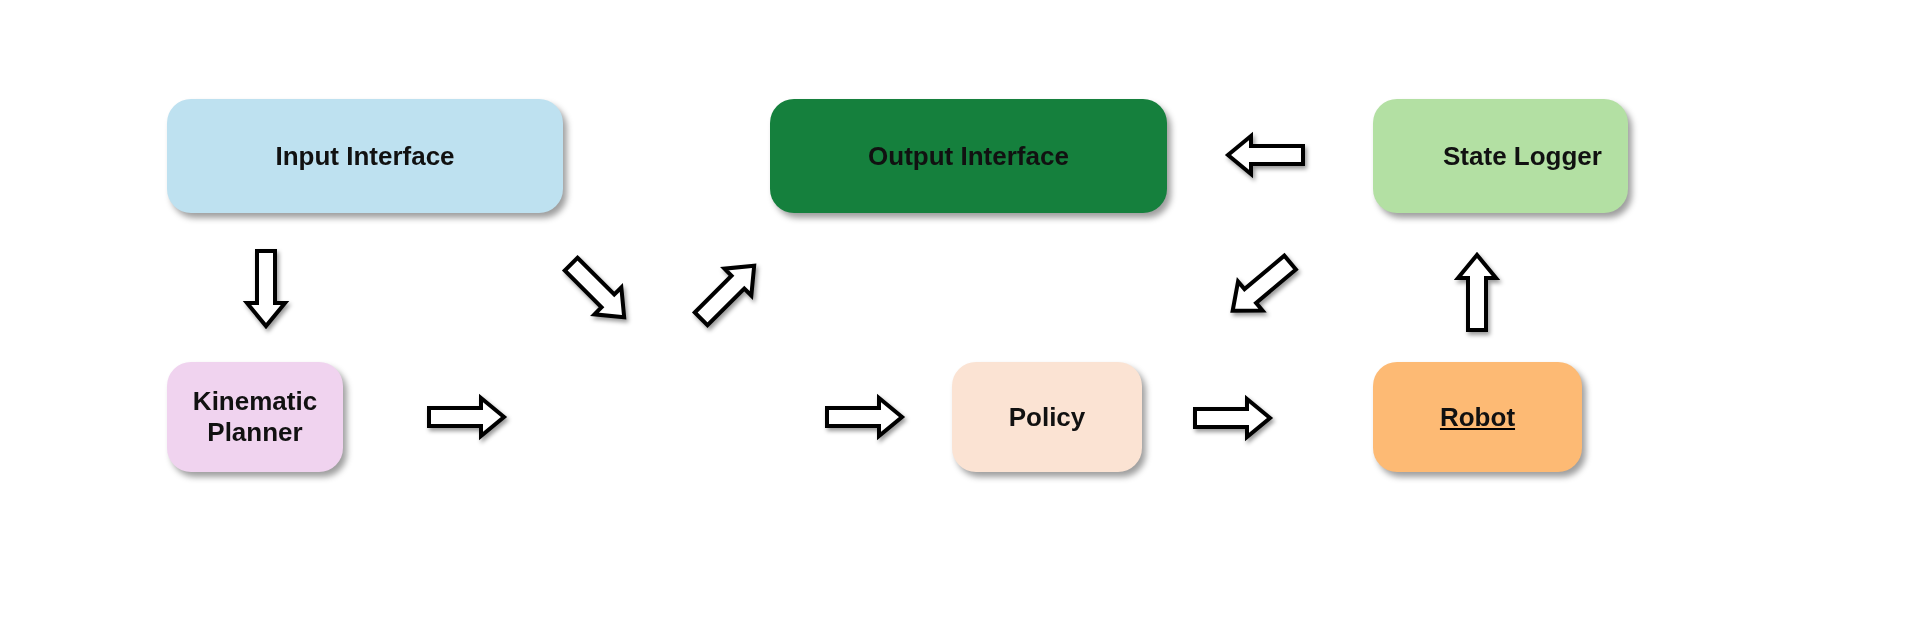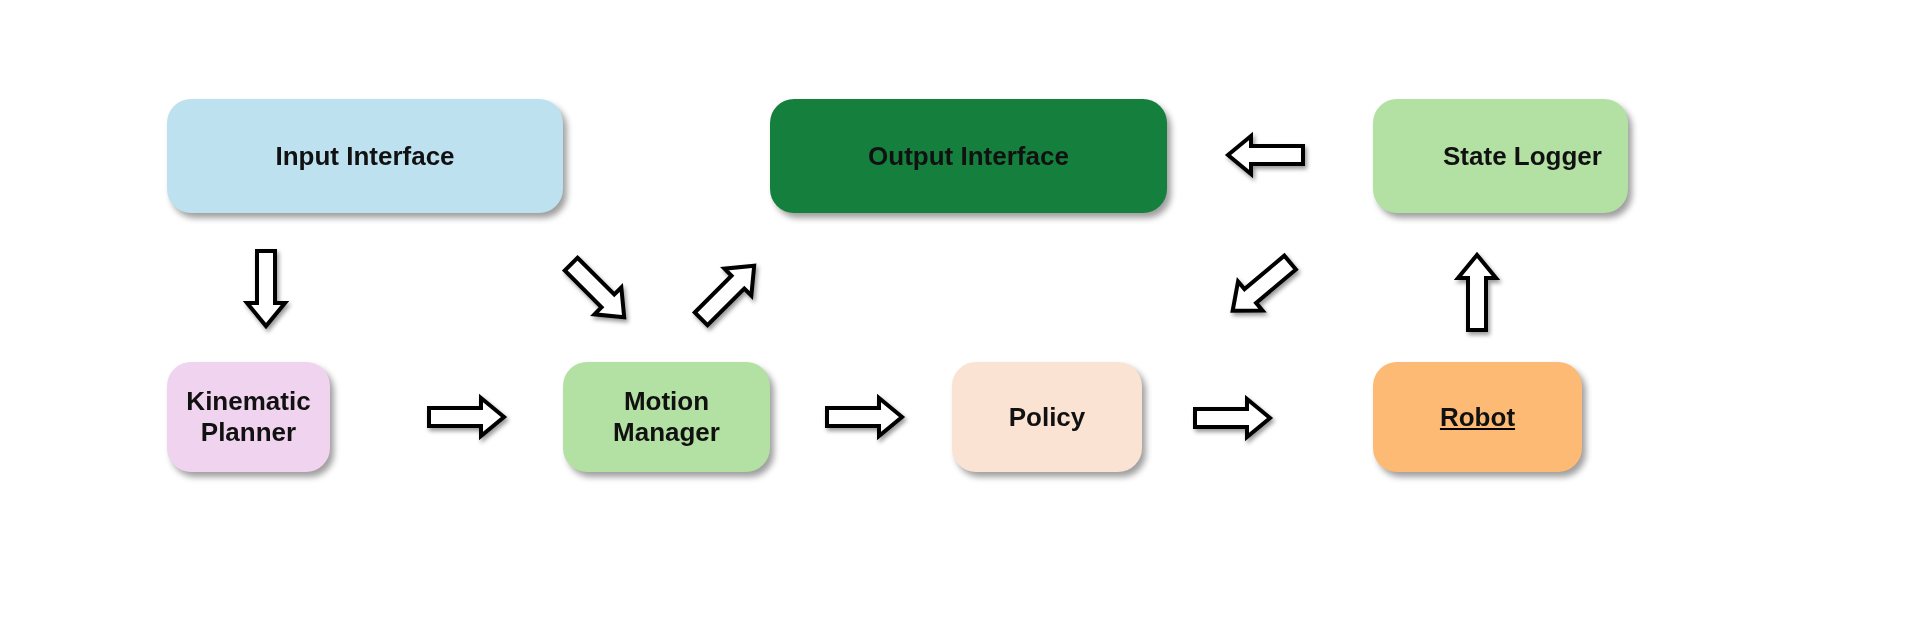--- a/index.html
+++ b/index.html
@@ -28,21 +28,21 @@
     color: #111111;
     text-align: center;
     white-space: pre-line;
     line-height: 1.18;
     letter-spacing: 0px;
   }
   
   .n-input    { left: 167px;  top: 99px;  width: 396px; height: 114px; }
   .n-output   { left: 770px;  top: 99px;  width: 397px; height: 114px; }
   .n-logger   { left: 1373px; top: 99px;  width: 211px; height: 114px; }
-  .n-kinematic{ left: 167px;  top: 362px; width: 163px; height: 110px; }
+  .n-kinematic{ left: 167px;  top: 362px; width: 176px; height: 110px; }
   .n-motion   { left: 563px;  top: 362px; width: 207px; height: 110px; }
   .n-policy   { left: 952px;  top: 362px; width: 190px; height: 110px; }
   .n-robot    { left: 1373px; top: 362px; width: 209px; height: 110px; }
 
   
   .arrow-wrap {
     position: absolute;
     width: 80px;
     height: 44px;
     filter: drop-shadow(2px 3px 2px rgba(0,0,0,0.40));
@@ -82,24 +82,20 @@
   </div>
   <div class="node n-output" style="background: #15803d;">
     <span class="label">Output Interface</span>
   </div>
   <div class="node n-logger" style="background: rgb(179, 224, 163); padding-left: 44px;">
     <span class="label">State Logger</span>
   </div>
   <div class="node n-kinematic" style="background: rgb(240, 211, 239);">
     <span class="label">Kinematic
 Planner</span>
-  </div>
-  <div class="node n-motion" style="background: rgb(179, 224, 163);">
-    <span class="label">Motion
-Manager</span>
   </div>
   <div class="node n-policy" style="background: rgb(251, 227, 211);">
     <span class="label">Policy</span>
   </div>
   <div class="node n-robot" style="background: #fdba74; text-decoration: underline;">
     <span class="label">Robot</span>
   </div>
 
   <div class="arrow-wrap a-input-kinematic r90">
     <svg width="80" height="44" viewBox="0 0 80 44">

